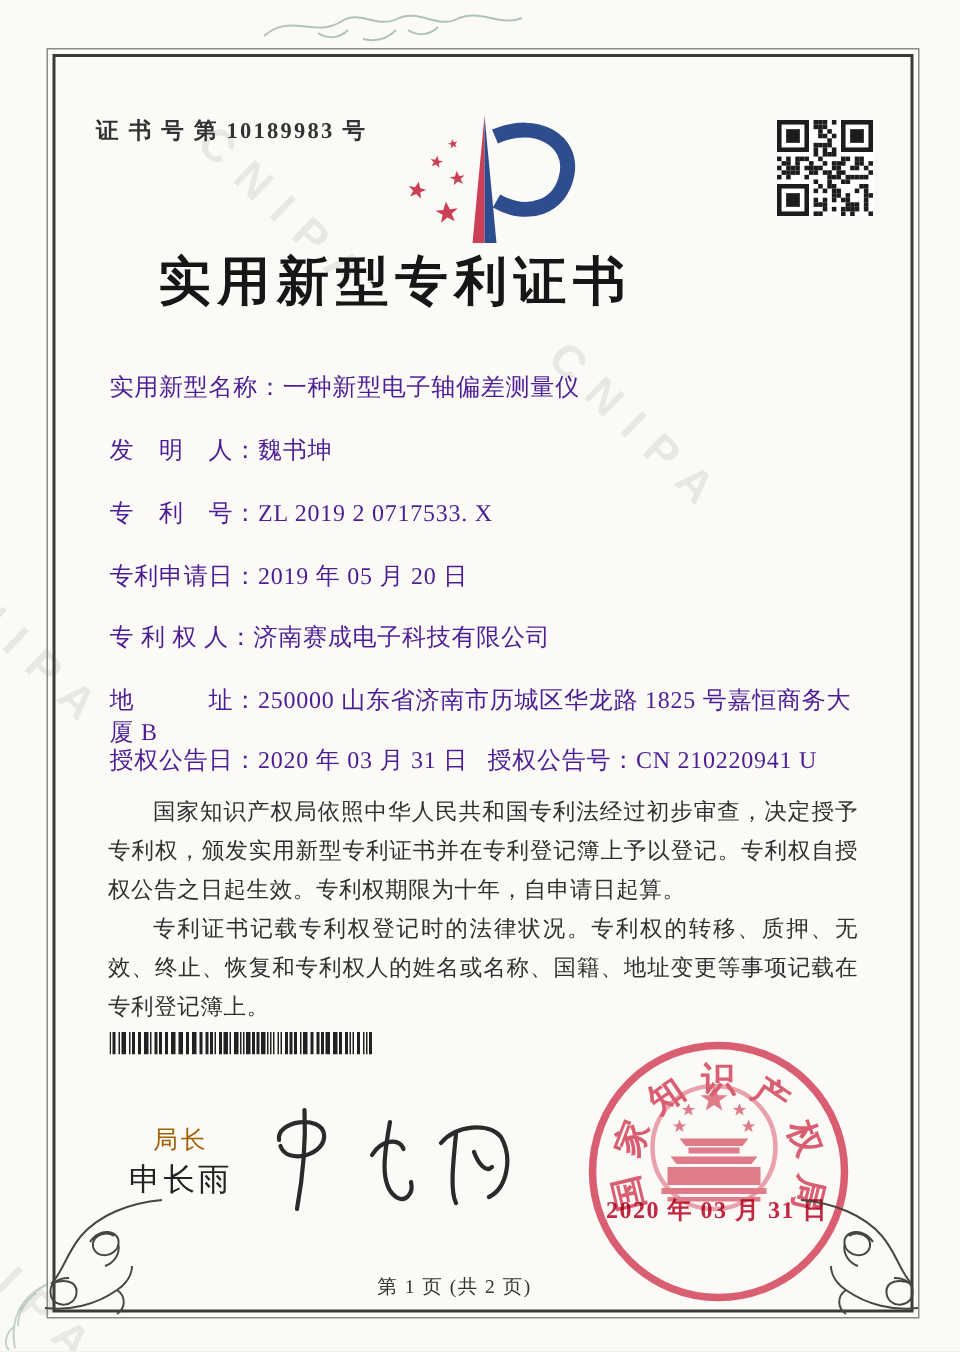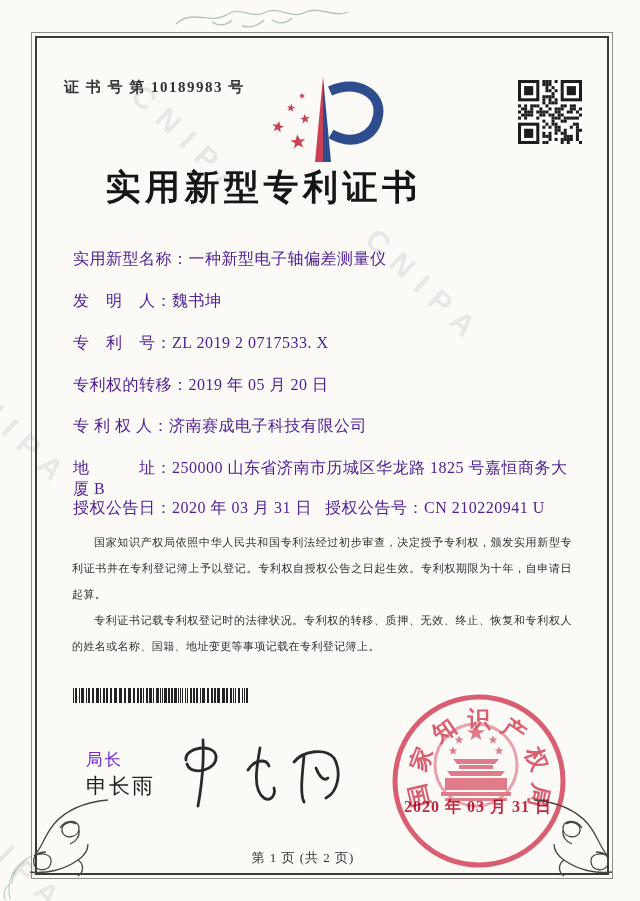--- a/index.html
+++ b/index.html
@@ -24,25 +24,25 @@
   }
   .logo{position:absolute;left:260px;top:74px;z-index:3;}
   .qr{position:absolute;left:518px;top:80px;z-index:3;}
   .row{position:absolute;left:73px;width:505px;font-size:16px;line-height:21px;color:#4c1d95;}
   .flabel{letter-spacing:.5px;}
   .fvalue{letter-spacing:.5px;}
   .addr2{margin-left:112px;}
   .pair2{position:absolute;left:252px;top:0;white-space:nowrap;text-align:right;}
   .paras{
     position:absolute;left:72px;top:529px;width:500px;
-    font-size:11px;line-height:26px;letter-spacing:.4px;color:#303030;text-align:justify;
+    font-size:15px;line-height:26px;letter-spacing:.4px;color:#303030;text-align:justify;
   }
   .paras p{margin:0;text-indent:2em;}
   .barcode{position:absolute;left:73px;top:688px;z-index:3;}
-  .sig-title{position:absolute;left:86px;top:749px;font-size:16.5px;letter-spacing:2px;color:#6d28d9;font-family:Liberation Serif, serif;}
+  .sig-title{position:absolute;left:102px;top:749px;font-size:16.5px;letter-spacing:2px;color:#a16207;font-family:Liberation Serif, serif;}
   .sig-name{position:absolute;left:86px;top:772px;font-size:21px;letter-spacing:2px;color:#222;}
   .sig-script{position:absolute;left:156px;top:732px;z-index:3;}
   .seal{position:absolute;left:391px;top:693px;z-index:4;opacity:.88;mix-blend-mode:multiply;}
   .seal text{font-family:"Liberation Serif","DejaVu Serif",serif;font-size:23px;font-weight:600;fill:var(--seal-red,#d5485f);}
   .seal-date{
     position:absolute;left:404px;top:797px;z-index:5;
     font-size:16px;font-weight:700;letter-spacing:1px;color:#c22742;mix-blend-mode:multiply;
   }
   .footer{
     position:absolute;left:0;top:849px;width:640px;text-align:center;
@@ -269,21 +269,21 @@
     <div class="row" style="top:248px">
       <span class="flabel">实用新型名称：</span><span class="fvalue">一种新型电子轴偏差测量仪</span>
     </div>
     <div class="row" style="top:290px">
       <span class="flabel">发　明　人：</span><span class="fvalue">魏书坤</span>
     </div>
     <div class="row" style="top:332px">
       <span class="flabel">专　利　号：</span><span class="fvalue">ZL 2019 2 0717533. X</span>
     </div>
     <div class="row" style="top:374px">
-      <span class="flabel">专利权的转移：</span><span class="fvalue">2019 年 05 月 20 日</span>
+      <span class="flabel">专利申请日：</span><span class="fvalue">2019 年 05 月 20 日</span>
     </div>
     <div class="row" style="top:415px">
       <span class="flabel">专 利 权 人：</span><span class="fvalue">济南赛成电子科技有限公司</span>
     </div>
     <div class="row" style="top:457px">
       <div><span class="flabel">地　　　址：</span><span class="fvalue">250000  山东省济南市历城区华龙路 1825 号嘉恒商务大厦 B</span></div>
     </div>
     <div class="row" style="top:497px">
       <span class="flabel">授权公告日：</span><span class="fvalue">2020 年 03 月 31 日</span>
       <span class="pair2"><span class="flabel">授权公告号：</span><span class="fvalue">CN 210220941 U</span></span>

